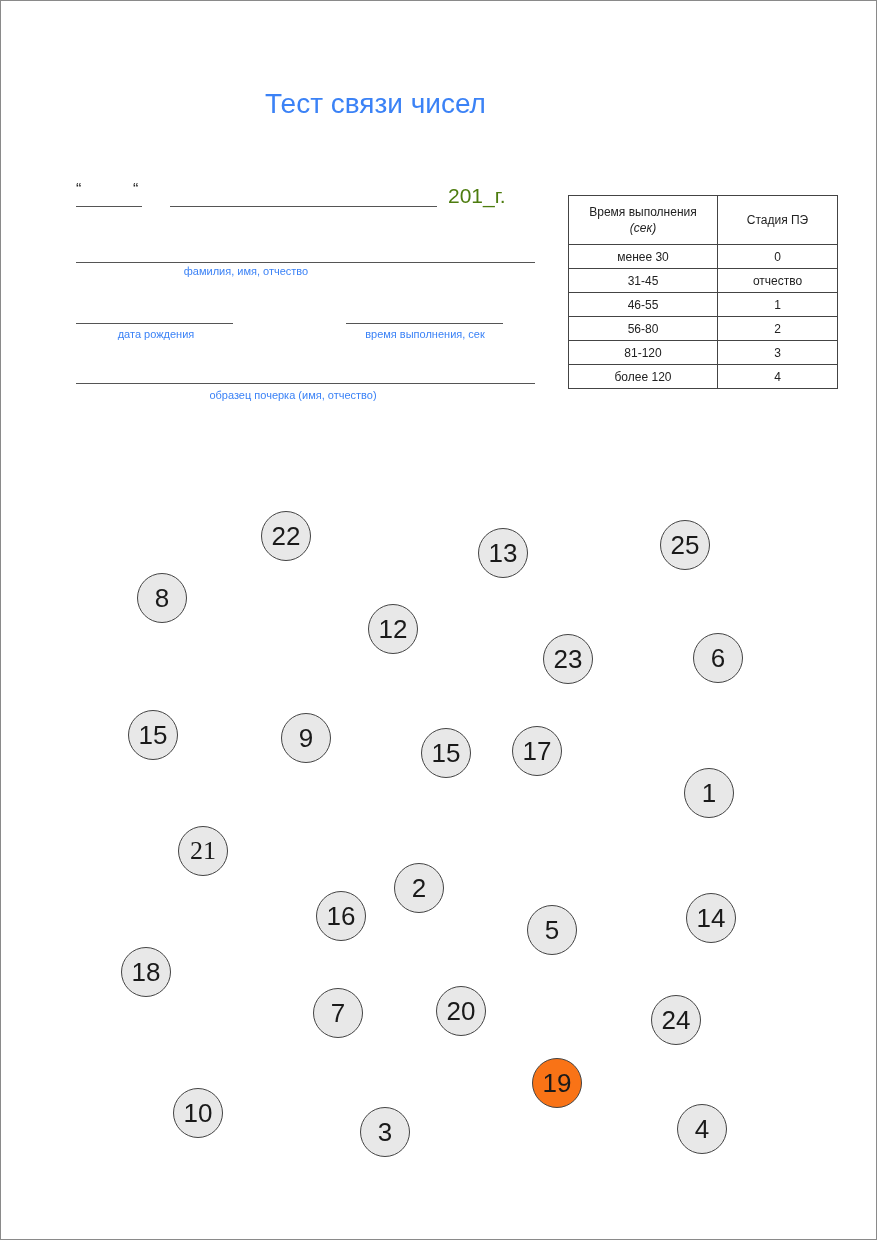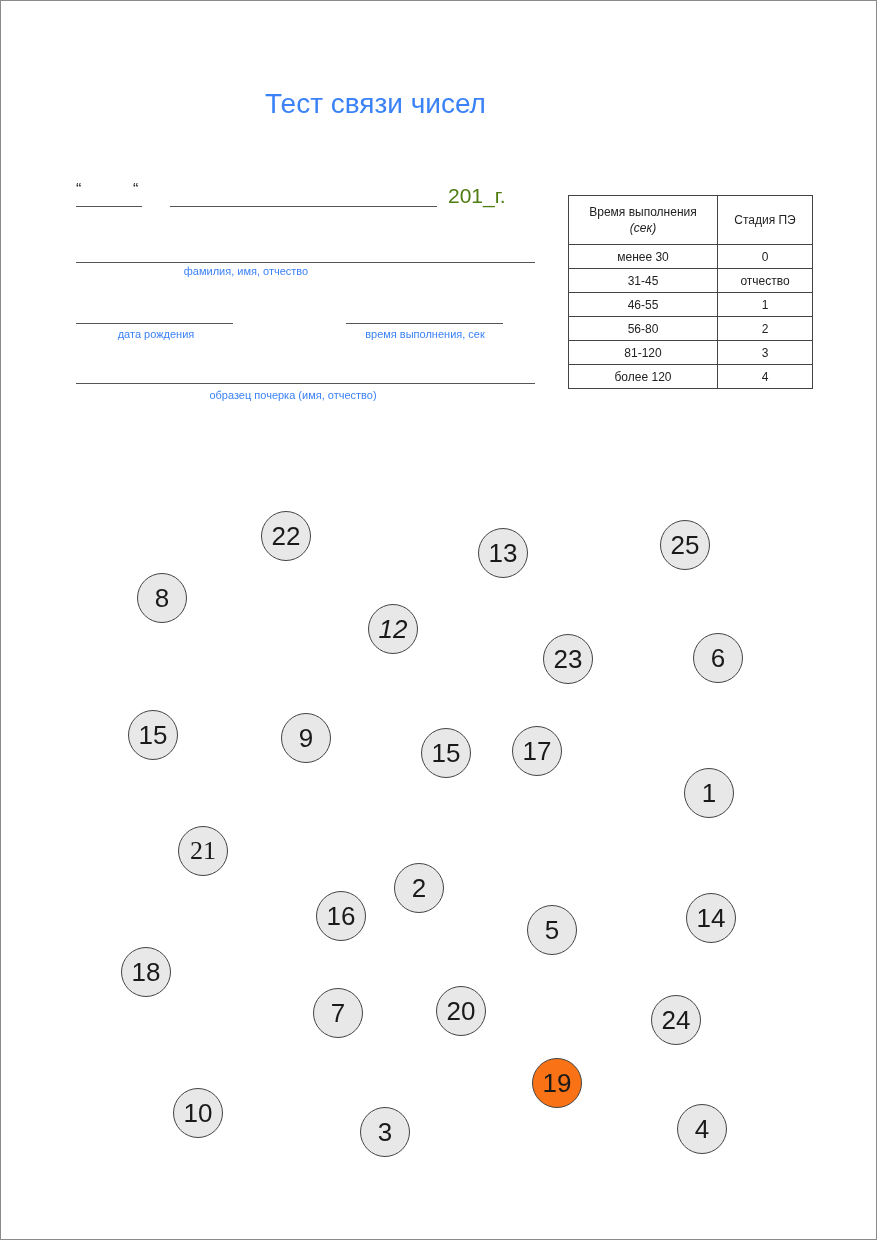--- a/index.html
+++ b/index.html
@@ -7,21 +7,21 @@
            font-family: "Liberation Sans", sans-serif; color: #1a1a1a; }
     .page-border { position: absolute; left: 0; top: 0; width: 875px; height: 1238px;
                    border: 1px solid #8a8a8a; box-sizing: content-box; }
     .title { position: absolute; left: 0; width: 711px; top: 88px; text-align: center;
              font-size: 28px; color: #3b82f6; margin-left: 20px; }
     .line { position: absolute; height: 0; border-top: 1px solid #555; }
     .quote { position: absolute; font-size: 16px; color: #222; }
     .year { position: absolute; left: 448px; top: 184px; font-size: 21px; color: #4d7c0f; }
     .caption { position: absolute; font-size: 11px; color: #3b82f6; text-align: center; white-space: nowrap; }
 
-    table.stage { position: absolute; left: 568px; top: 195px; width: 245px;
+    table.stage { position: absolute; left: 568px; top: 195px; width: 270px;
                   border-collapse: collapse; font-size: 12px; color: #222; }
     table.stage td, table.stage th { border: 1px solid #444; text-align: center; padding: 0;
                                      font-weight: normal; }
     table.stage th { height: 48px; line-height: 16px; }
     table.stage td { height: 23px; }
     table.stage .col1 { width: 148px; }
     table.stage .unit { font-style: italic; display: block; }
 
     .circle { position: absolute; width: 50px; height: 50px; border-radius: 50%;
               background: #e8e8e8; border: 1px solid #444; box-sizing: border-box;
@@ -87,21 +87,21 @@
       <td>более 120</td>
       <td>4</td>
     </tr>
   </tbody>
 </table>
 
 <div class="circle" style="left: 261px; top: 511px; background: rgb(232, 232, 232); border-color: rgb(68, 68, 68);">22</div>
 <div class="circle" style="left: 478px; top: 528px; background: rgb(232, 232, 232); border-color: rgb(68, 68, 68);">13</div>
 <div class="circle" style="left: 660px; top: 520px; background: rgb(232, 232, 232); border-color: rgb(68, 68, 68);">25</div>
 <div class="circle" style="left: 137px; top: 573px; background: rgb(232, 232, 232); border-color: rgb(68, 68, 68);">8</div>
-<div class="circle" style="left: 368px; top: 604px; background: rgb(232, 232, 232); border-color: rgb(68, 68, 68); font-style: italic;">12</div>
+<div class="circle" style="left: 368px; top: 604px; background: rgb(232, 232, 232); border-color: rgb(68, 68, 68);">12</div>
 <div class="circle" style="left: 543px; top: 634px; background: rgb(232, 232, 232); border-color: rgb(68, 68, 68);">23</div>
 <div class="circle" style="left: 693px; top: 633px; background: rgb(232, 232, 232); border-color: rgb(68, 68, 68);">6</div>
 <div class="circle" style="left: 128px; top: 710px; background: rgb(232, 232, 232); border-color: rgb(68, 68, 68);">15</div>
 <div class="circle" style="left: 281px; top: 713px; background: rgb(232, 232, 232); border-color: rgb(68, 68, 68);">9</div>
 <div class="circle" style="left: 421px; top: 728px; background: rgb(232, 232, 232); border-color: rgb(68, 68, 68);">15</div>
 <div class="circle" style="left: 512px; top: 726px; background: rgb(232, 232, 232); border-color: rgb(68, 68, 68);">17</div>
 <div class="circle" style="left: 684px; top: 768px; background: rgb(232, 232, 232); border-color: rgb(68, 68, 68);">1</div>
 <div class="circle" style="left: 178px; top: 826px; background: rgb(232, 232, 232); border-color: rgb(68, 68, 68); font-family: Liberation Serif, serif;">21</div>
 <div class="circle" style="left: 394px; top: 863px; background: rgb(232, 232, 232); border-color: rgb(68, 68, 68);">2</div>
 <div class="circle" style="left: 316px; top: 891px; background: rgb(232, 232, 232); border-color: rgb(68, 68, 68);">16</div>

